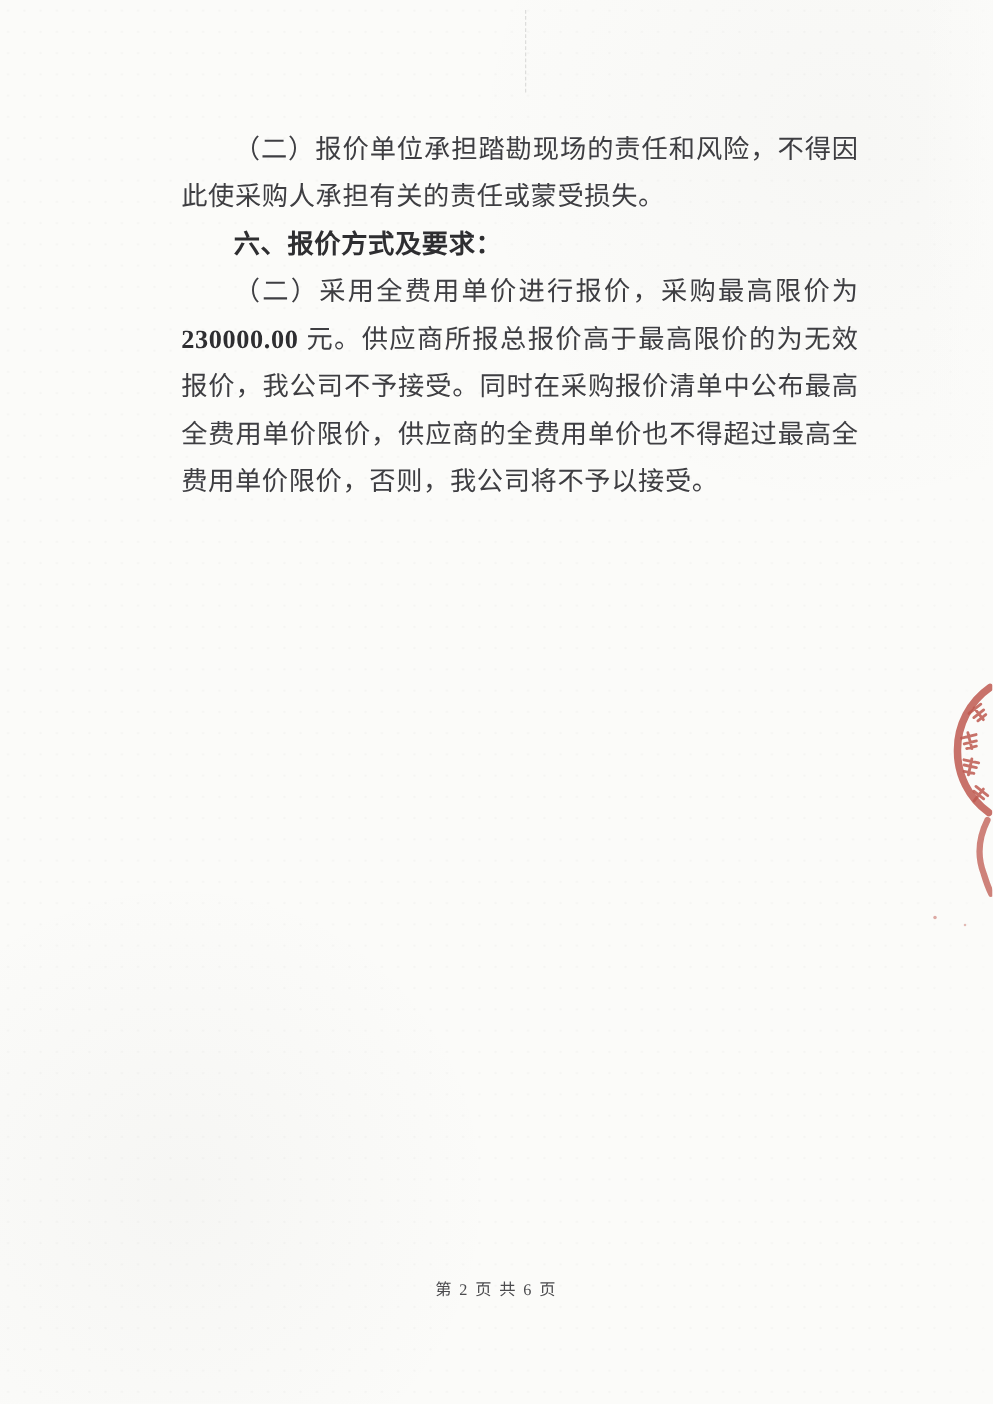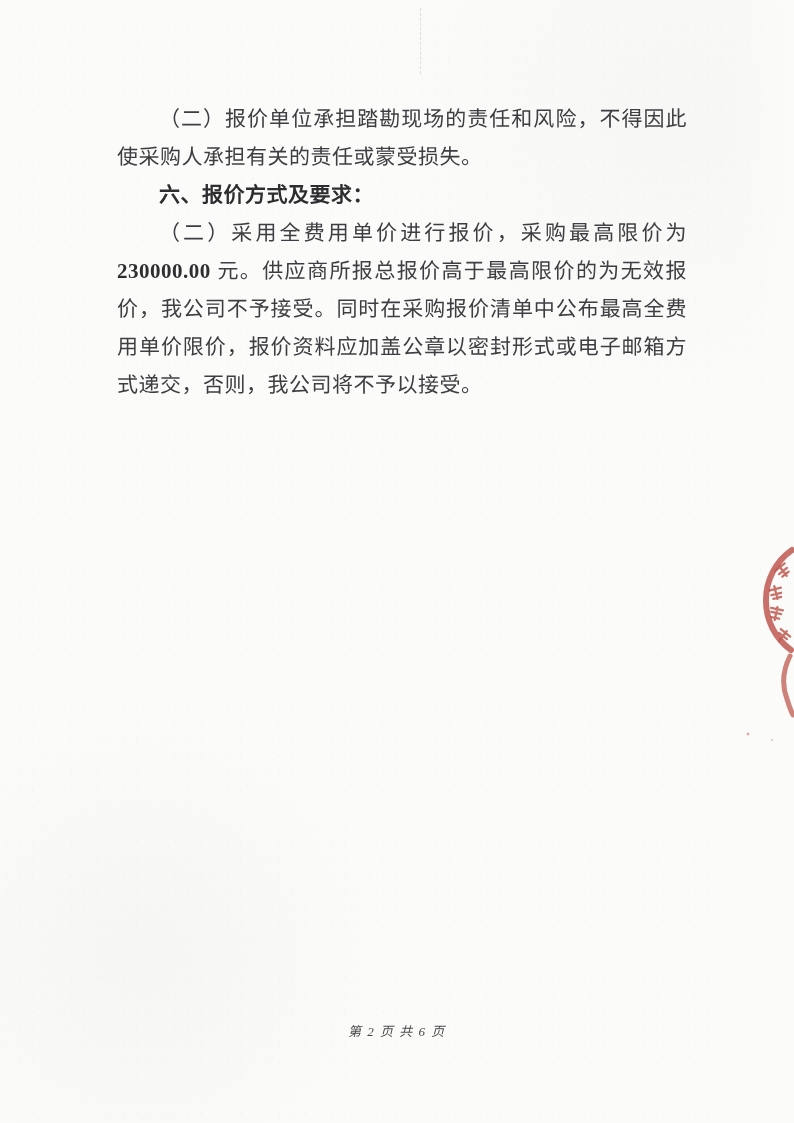--- a/index.html
+++ b/index.html
@@ -34,38 +34,37 @@
 
   .para {
     margin: 0;
     font-size: 21px;
     line-height: 38px;
     color: #3e3e42;
     text-align: justify;
     text-justify: inter-ideograph;
     letter-spacing: 0.5px;
   }
-  .para.indent { text-indent: 2em; }
+  .para.indent { text-indent: 2em; margin-left: 28px; }
   .seg-bold {
     font-weight: bold;
     color: #2e2e31;
     font-family: "Liberation Serif", "DejaVu Serif", serif;
   }
   .nowrap { white-space: nowrap; }
 
   .footer {
     position: absolute;
     top: 1021px;
     left: 0;
     width: 100%;
     text-align: center;
     font-size: 13px;
     letter-spacing: 1.5px;
     color: #4b4b4e;
-    font-style: italic;
   }
 
   
   .scan-fade {
     position: absolute;
     top: 0;
     right: 0;
     width: 56px;
     height: 100%;
     background: linear-gradient(90deg, rgba(251,251,249,0) 0%, rgba(251,251,249,0.55) 70%, rgba(251,251,249,0.7) 100%);
@@ -98,21 +97,21 @@
 </head>
 <body>
 
 <div class="page">
 
   <div class="scan-crease"></div>
 
   <div class="doc-body">
       <p class="para indent"><span class="">（二）报价单位承担踏勘现场的责任和风险，不得因此使采购人承担有关的责任或蒙受损失。</span></p>
       <p class="para indent"><span class="seg-bold ">六、报价方式及要求：</span></p>
-      <p class="para indent"><span class="">（二）采用全费用单价进行报价，采购最高限价为 </span><span class="seg-bold nowrap">230000.00</span><span class=""> 元。供应商所报总报价高于最高限价的为无效报价，我公司不予接受。同时在采购报价清单中公布最高全费用单价限价，报价资料应加盖公章以密封形式或电子邮箱方式递交，否则，我公司将不予以接受。</span></p>
+      <p class="para indent"><span class="">（二）采用全费用单价进行报价，采购最高限价为 </span><span class="seg-bold nowrap">230000.00</span><span class=""> 元。供应商所报总报价高于最高限价的为无效报价，我公司不予接受。同时在采购报价清单中公布最高全费用单价限价，供应商的全费用单价也不得超过最高全费用单价限价，否则，我公司将不予以接受。</span></p>
     </div>
 
   <div class="footer">第 2 页 共 6 页</div>
 
   <div class="scan-fade"></div>
 
   <svg class="seal" viewBox="0 0 64 210">
     <g stroke="#b8483e" fill="none" stroke-linecap="round">
 
       <path d="M62 12 A60.5 60.5 0 0 0 36 62 A60.5 60.5 0 0 0 61 112" stroke-width="6" opacity="0.85"></path>

